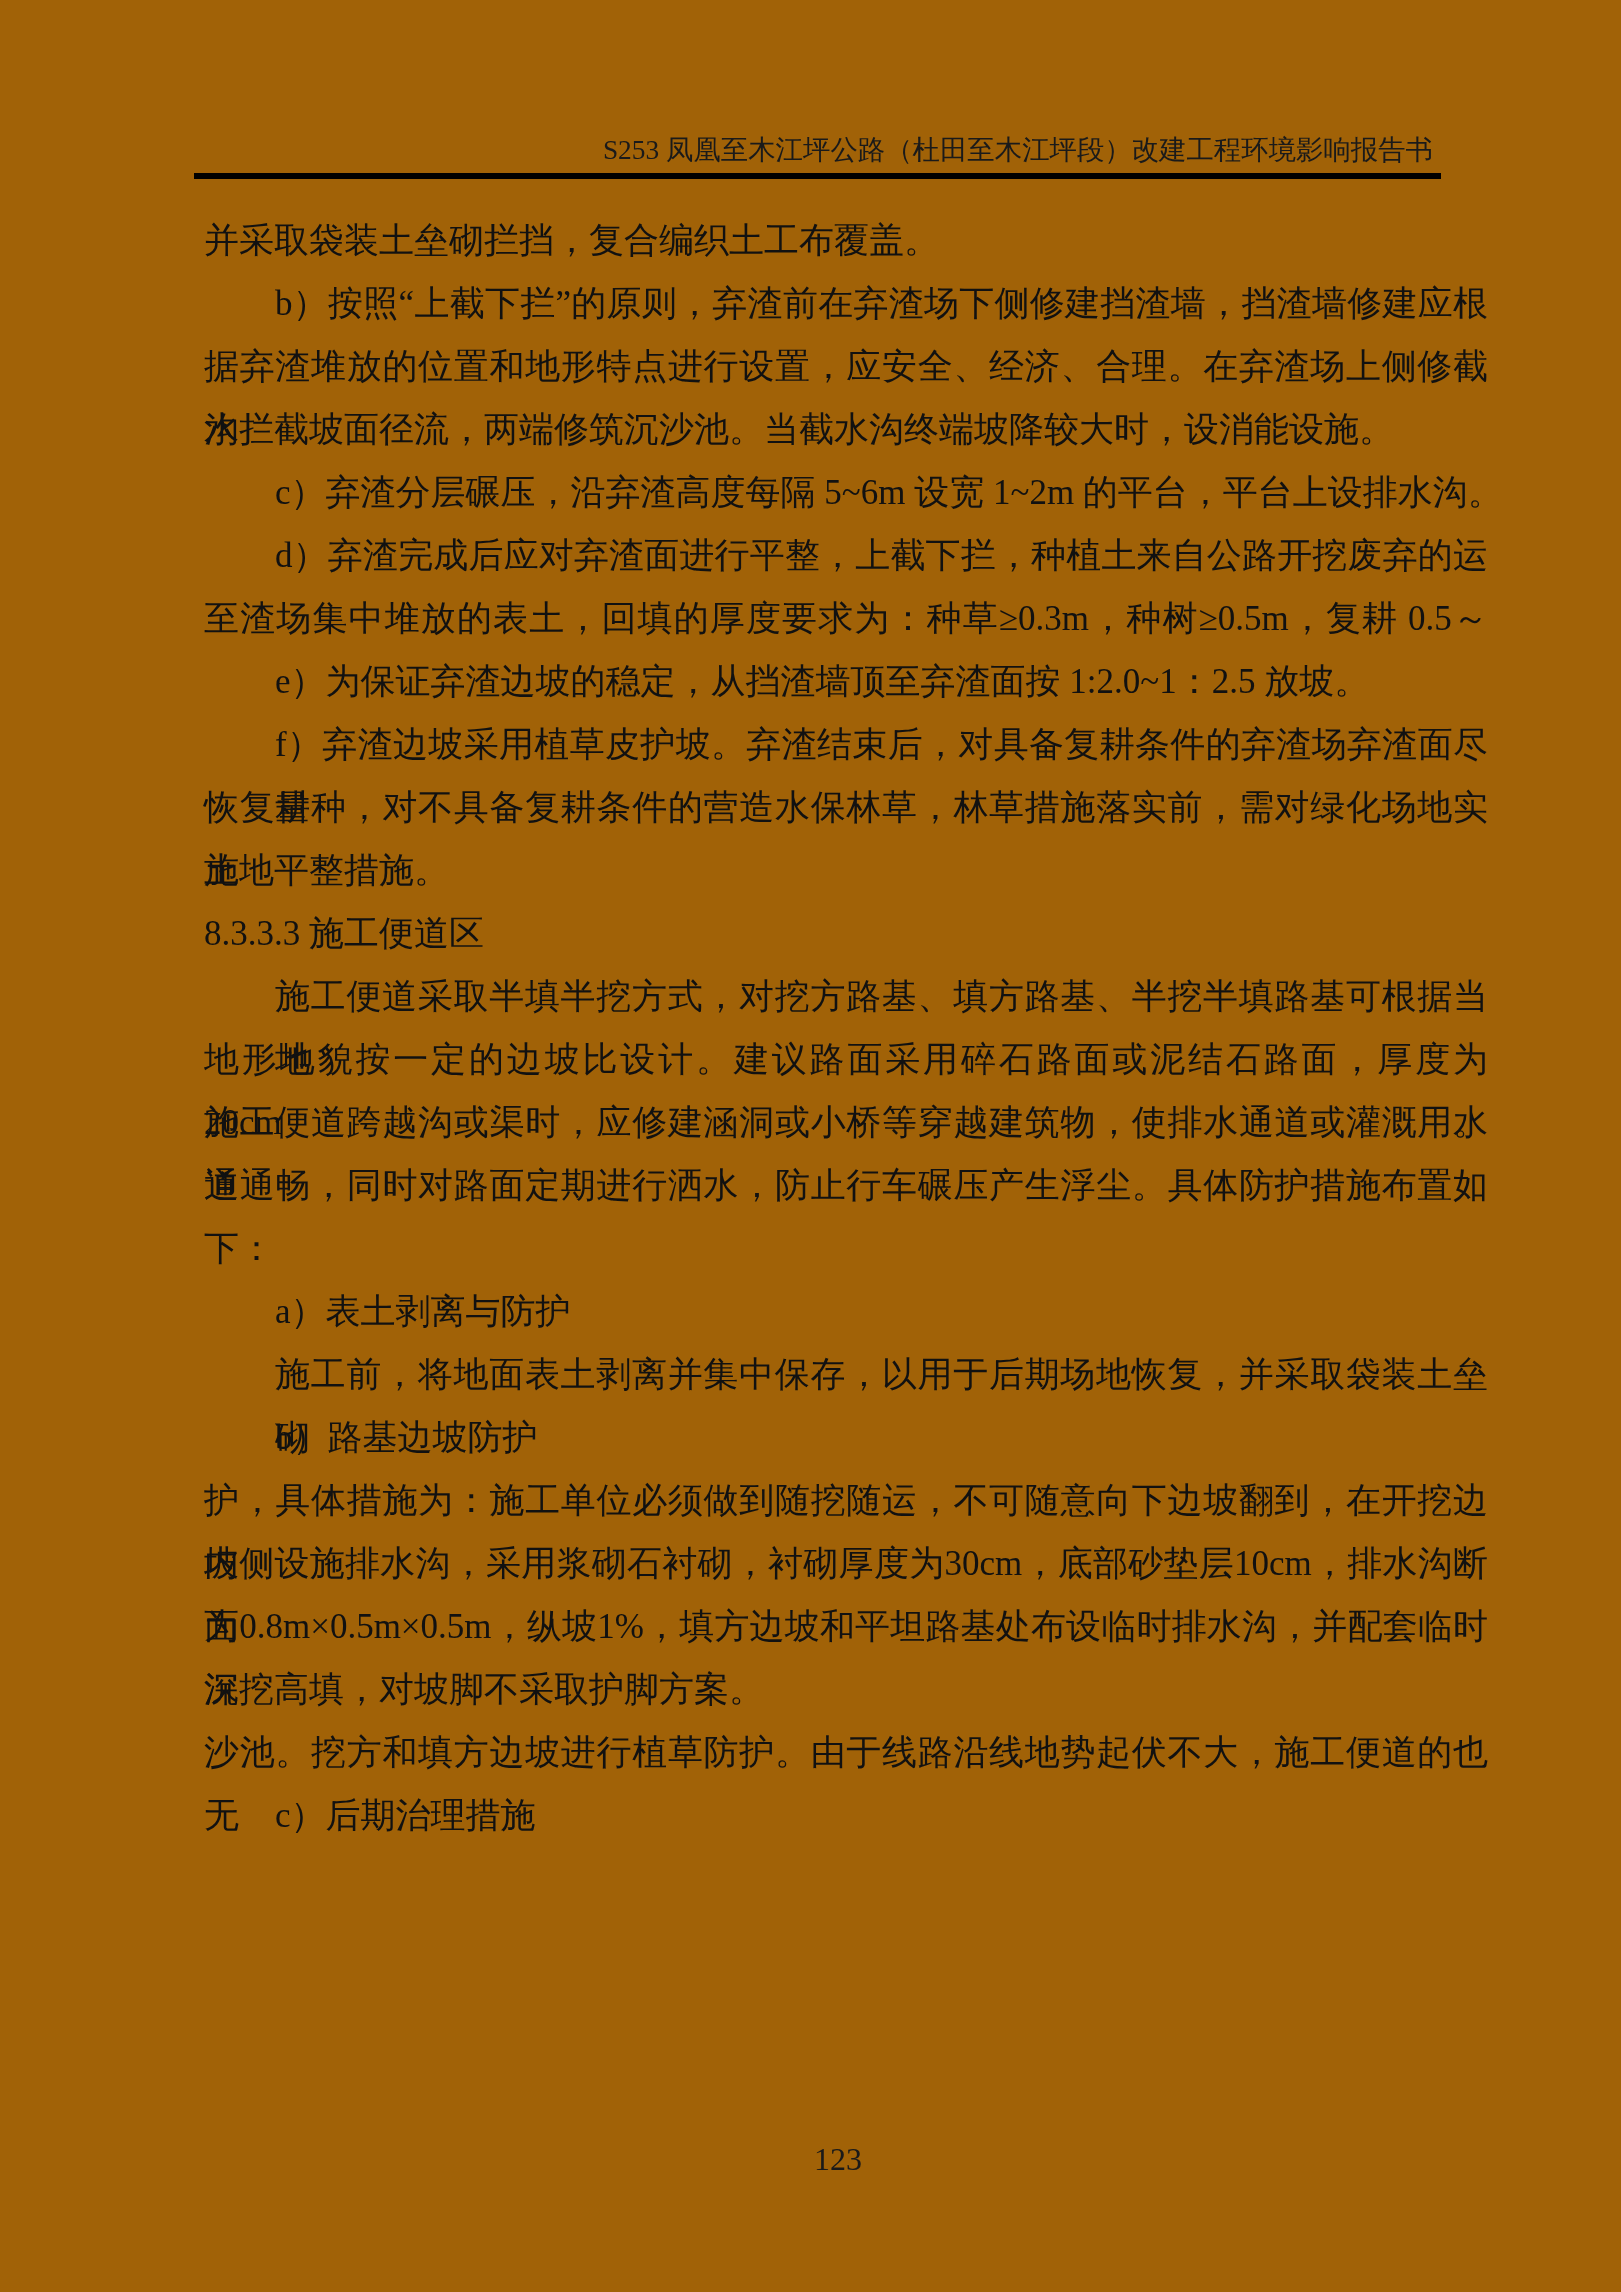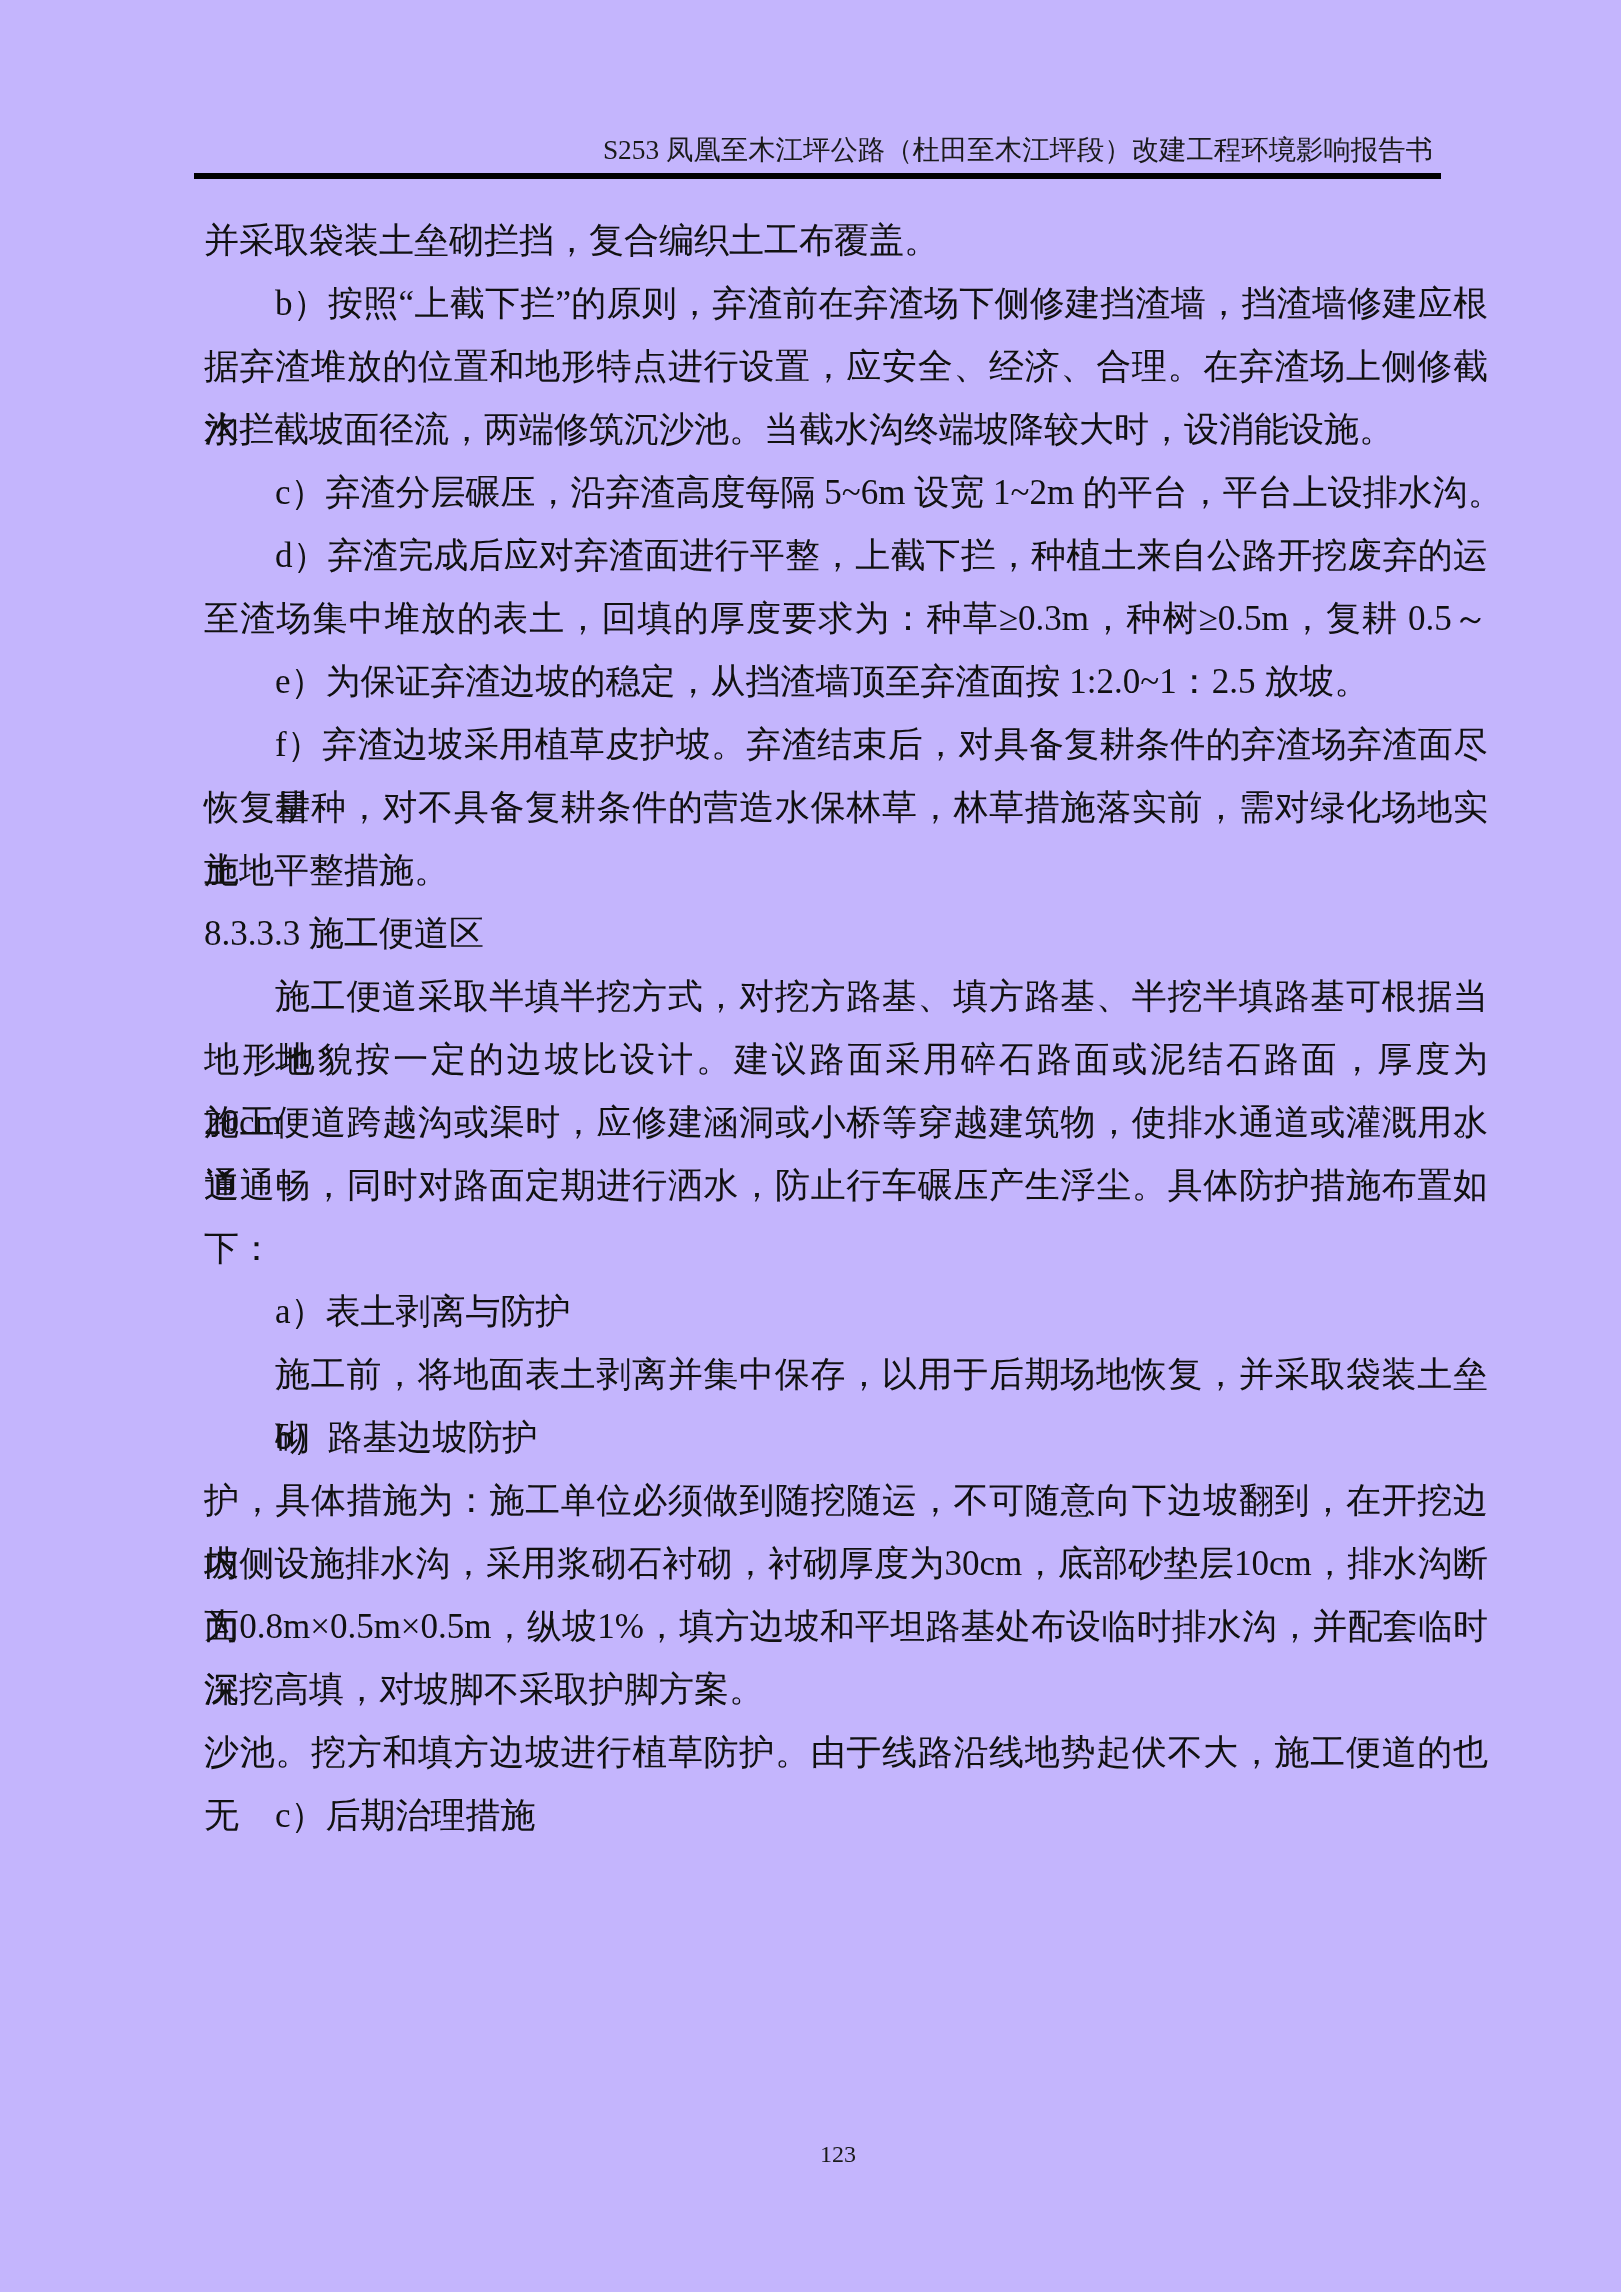--- a/index.html
+++ b/index.html
@@ -7,21 +7,21 @@
     width: 1621px;
     height: 2293px;
     background: #ffffff;
     position: relative;
     font-family: "Liberation Serif", "DejaVu Serif", serif;
     color: #141414;
   }
   .page {
     position: absolute;
     inset: 0;
-    background: #c4b5fd;
+    background: #a16207;
     font-family: Liberation Serif, serif;
   }
   .header-title {
     position: absolute;
     top: 133px;
     right: 188px;
     font-size: 27.4px;
     line-height: 35px;
     white-space: nowrap;
     color: #1a1a1a;
@@ -52,21 +52,21 @@
     white-space: normal;
     text-align: justify;
     text-align-last: justify;
   }
   .footer {
     position: absolute;
     left: 196px;
     top: 2141px;
     width: 1284px;
     text-align: center;
-    font-size: 24px;
+    font-size: 32px;
     color: #1a1a1a;
   }
 </style>
 </head>
 <body>
 
 <div class="page">
 
   <div class="header-title">S253 凤凰至木江坪公路（杜田至木江坪段）改建工程环境影响报告书</div>
 

